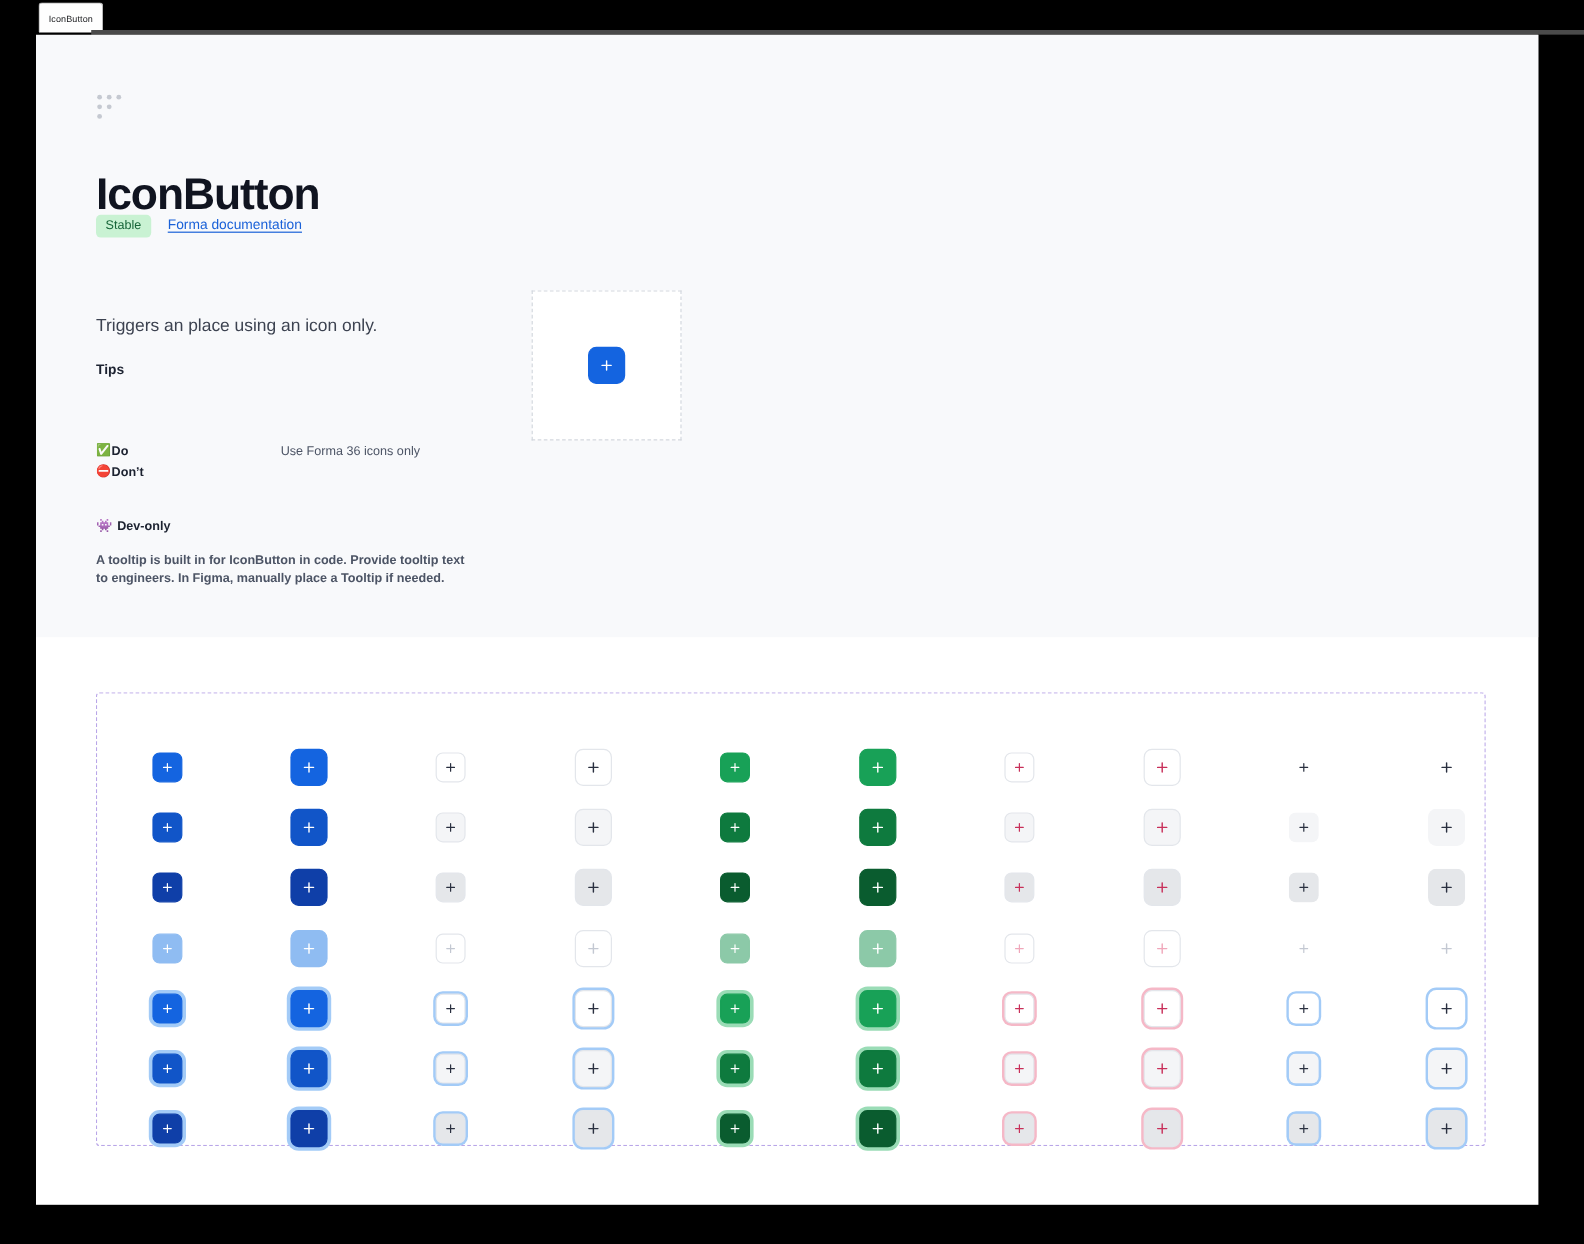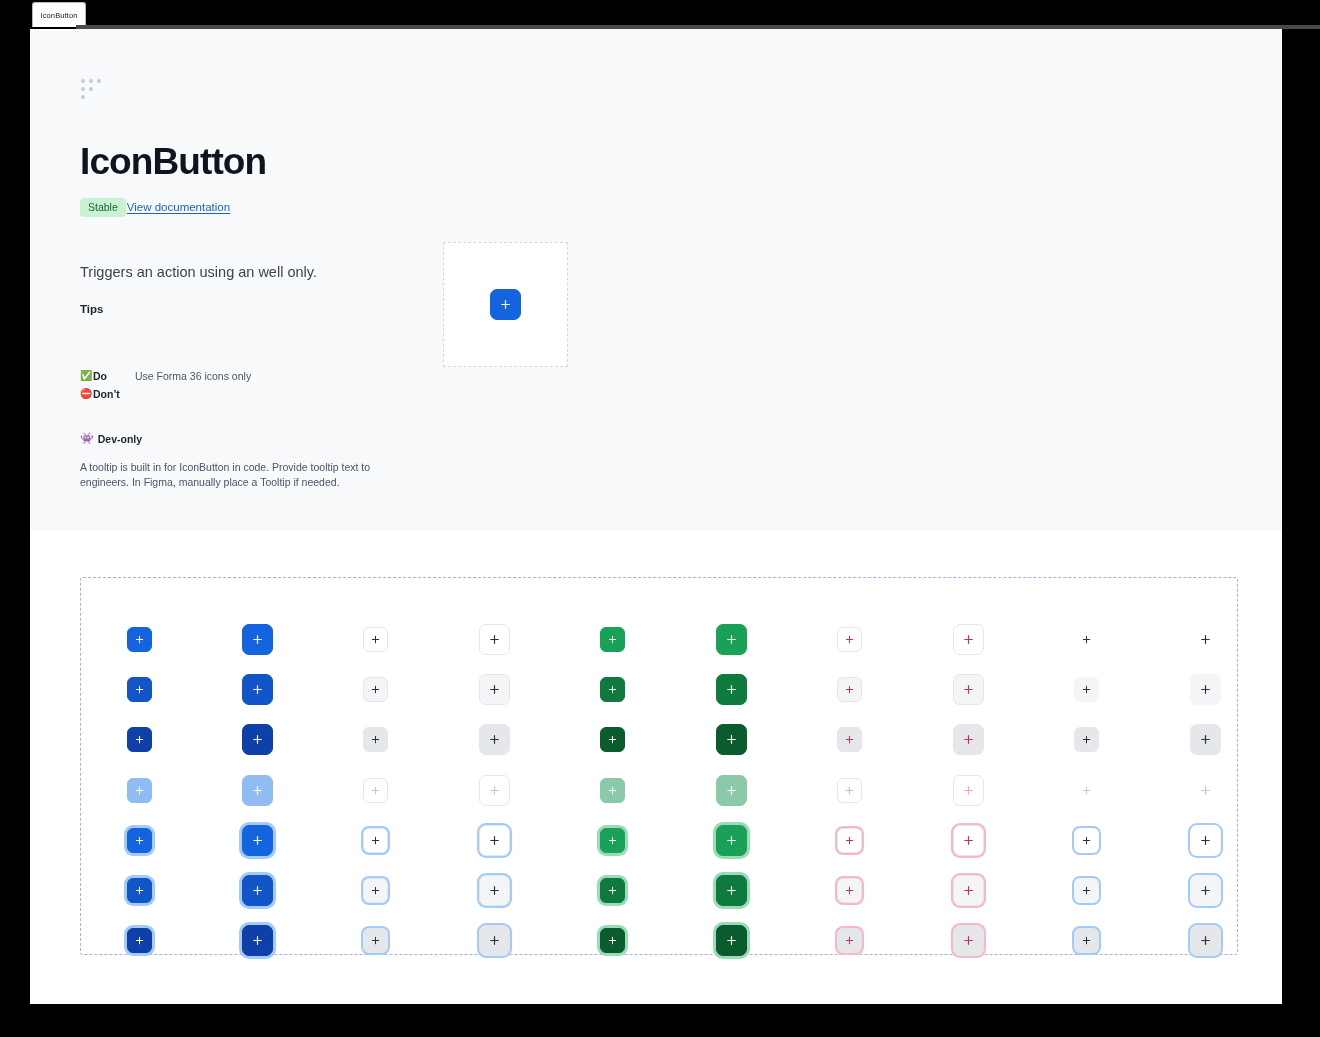--- a/index.html
+++ b/index.html
@@ -76,21 +76,21 @@
   .d5{left:0;   top:16px;}
 
   #page-title {
     position:absolute; left:50px; top:89px;
     font-size:37px; font-weight:700; color:#101420;
     letter-spacing:-.9px; line-height:1;
   }
 
   #meta-row {
     position:absolute; left:50px; top:150px;
-    display:flex; align-items:center; gap:1px;margin-top:19px;
+    display:flex; align-items:center; gap:14px;
   }
   #status-badge {
     background:#c9f2d3; color:#18663a;
     font-size:10.5px; font-weight:400;
     padding:3px 8px; border-radius:4px; line-height:1.2;
   }
   #doc-link {
     color:#1a61d8; font-size:11.5px; text-decoration:underline;
     text-underline-offset:2px; cursor:pointer;
   }
@@ -115,32 +115,32 @@
   .rule-mark {
     width:13px; font-size:10px; line-height:1.36; flex:none;
   }
   .rule-label {
     width:42px; font-size:10.5px; font-weight:700; color:#1c2230;
     line-height:1.36; flex:none;
   }
   .rule-text {
     font-size:10.5px; color:#4c5465; line-height:1.36;
   }
-  #do-row .rule-text { width:215px; }
+  #do-row .rule-text { width:215px;text-align:right; }
   #dont-row .rule-text { width:262px; }
 
   #dev-heading {
     position:absolute; left:50px; top:403px;
     font-size:10.5px; font-weight:700; color:#1c2230;
     display:flex; align-items:center; gap:4px;
   }
   #dev-heading .emoji { font-size:11px; }
   #dev-body {
     position:absolute; left:50px; top:420px; width:318px;
-    font-size:10.5px; color:#4c5465; line-height:1.45;
+    font-size:10.5px; color:#4c5465; line-height:1.45;font-weight:bold;
   }
 
   
   #demo-frame {
     position:absolute; left:413px; top:213px; width:125px; height:125px;
     background:#ffffff;
     border:1px dashed #d3d7de;
     display:flex; align-items:center; justify-content:center;
   }
 
@@ -196,24 +196,24 @@
       <i class="d2"></i>
     <i class="d3"></i>
       <i class="d4"></i>
       <i class="d5"></i>
   </div>
 
   <h1 id="page-title">IconButton</h1>
 
   <div id="meta-row">
     <span id="status-badge">Stable</span>
-    <a id="doc-link">View documentation</a>
+    <a id="doc-link">Forma documentation</a>
   </div>
 
-  <p id="lede">Triggers an action using an well only.</p>
+  <p id="lede">Triggers an place using an icon only.</p>
 
   <div id="tips-heading">Tips</div>
 
   <div class="rule-row" id="do-row">
     <span class="rule-mark">✅</span>
     <span class="rule-label">Do</span>
     <span class="rule-text">Use Forma 36 icons only</span>
   </div>
 
   <div class="rule-row" id="dont-row">

